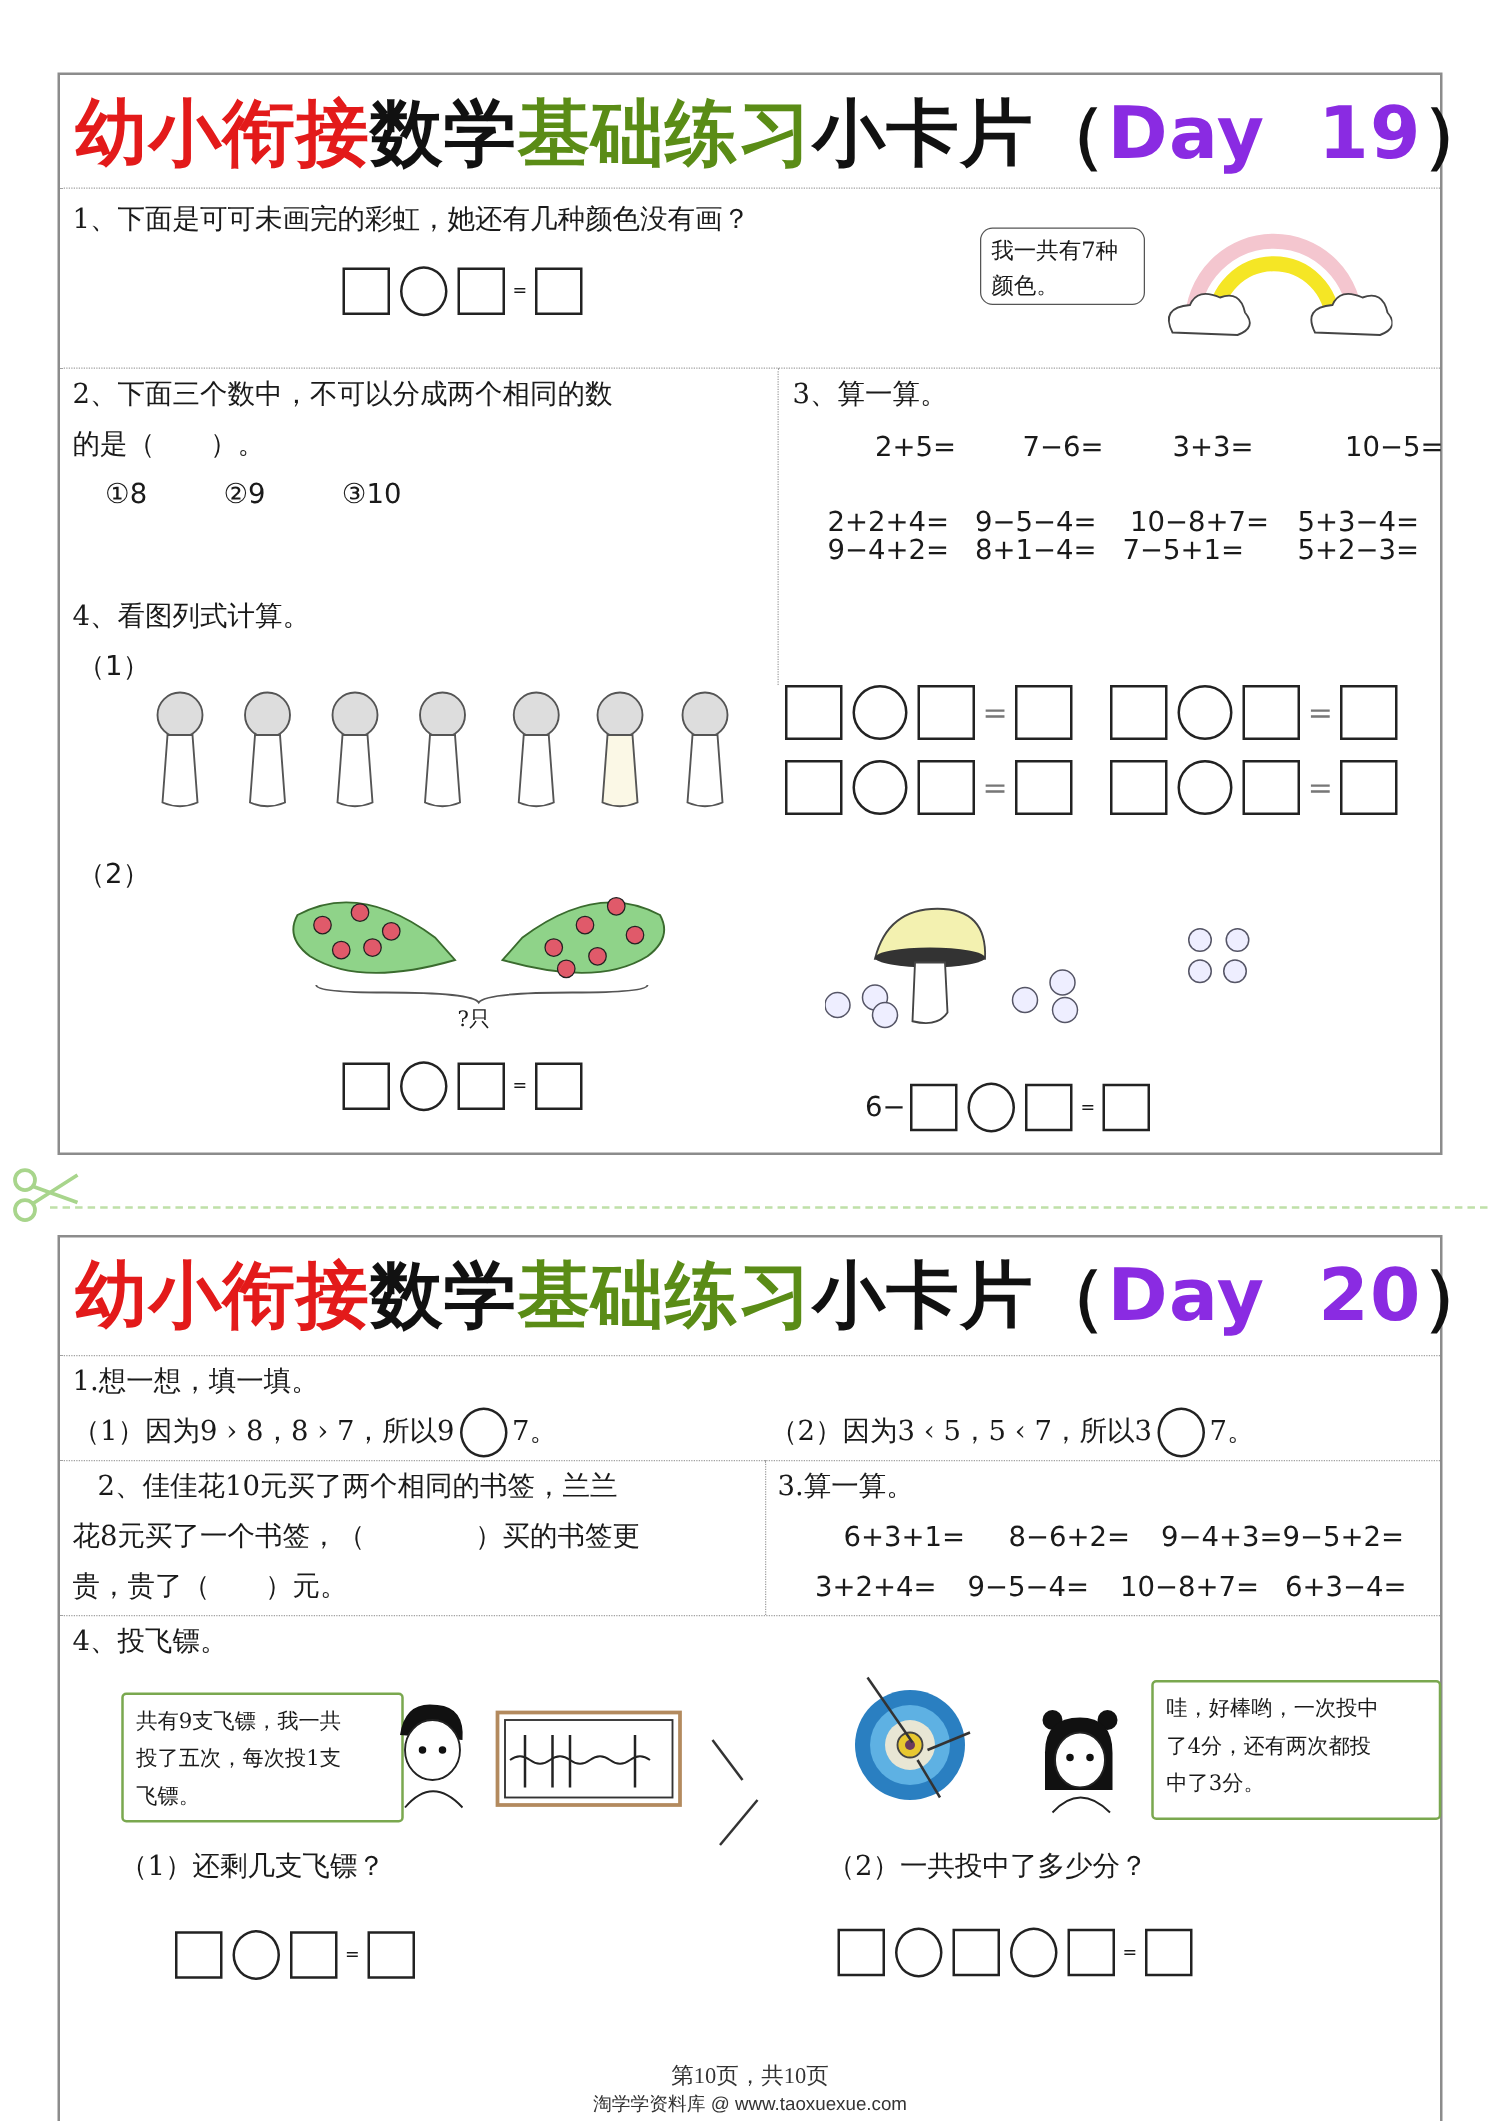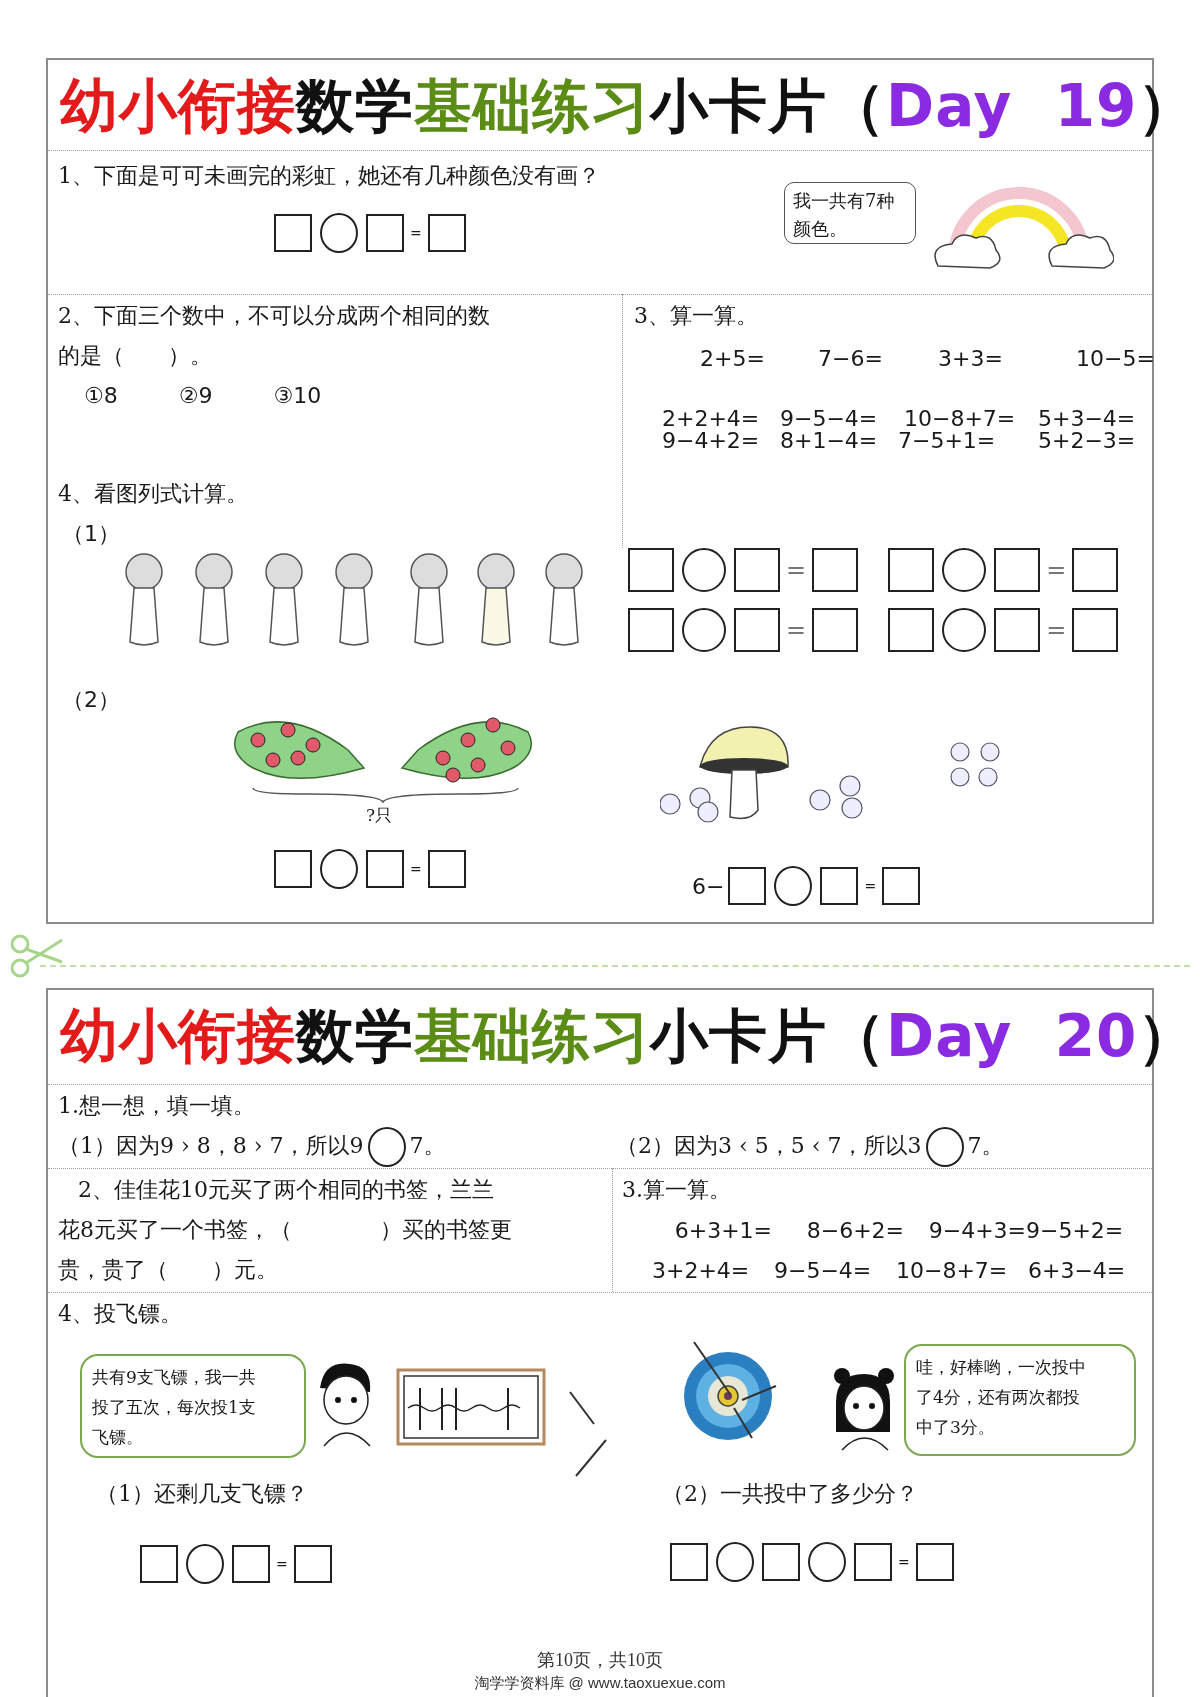--- a/index.html
+++ b/index.html
@@ -17,22 +17,22 @@
   .vline { position: absolute; width: 0; border-left: 1px dotted #a0a0a0; }
   .q { position: absolute; font-size: 22px; line-height: 40px; white-space: nowrap; font-family: "DejaVu Serif", serif; }
   .calc { position: absolute; font-size: 22px; font-family: "DejaVu Sans", sans-serif; white-space: nowrap; }
   .box { display: inline-block; width: 38px; height: 38px; border: 2px solid #222; box-sizing: border-box; vertical-align: middle; margin: 0 4px; }
   .box.big { width: 46px; height: 44px; }
   .circ { display: inline-block; width: 38px; height: 40px; border: 2px solid #222; border-radius: 50%; box-sizing: border-box; vertical-align: middle; margin: 0 4px; }
   .circ.big { width: 44px; height: 44px; }
   .eq { display: inline-block; font-size: 14px; vertical-align: middle; margin: 0 2px; }
   .eq.big { font-size: 24px; color: #777; }
   .cutline { position: absolute; left: 40px; top: 965px; width: 1150px; border-top: 2px dashed #bfe0a8; }
-  .bubble { position: absolute; border: 2px solid #7aa84f; border-radius: 18px; background: #fff; font-family: "DejaVu Serif", serif;
-            font-size: 17px; line-height: 30px; padding: 6px 10px; box-sizing: border-box; }
+  .bubble { position: absolute; border: 2px solid #7aa84f; border-radius: 4px; background: #fff; font-family: "DejaVu Serif", serif;
+            font-size: 17px; line-height: 30px; padding: 6px 10px; box-sizing: border-box; margin-left: 17px; }
   .bubble-plain { position: absolute; border: 1.5px solid #555; border-radius: 10px; background: #fff; font-family: "DejaVu Serif", serif;
             font-size: 18px; line-height: 28px; padding: 4px 8px; box-sizing: border-box; }
   .footer { position: absolute; left: 0; width: 1200px; text-align: center; font-family: "Liberation Serif", serif; color: #333; }
 </style>
 </head>
 <body>
 
 <div class="card" style="top:58px; height:866px;">
   <div class="title">
     <span class="t-red">幼小衔接</span><span class="t-black">数学</span><span class="t-green">基础练习</span><span class="t-black">小卡片</span><span class="t-black">（</span><span class="t-purple" style="white-space:pre;">Day  19</span><span class="t-black">）</span>

